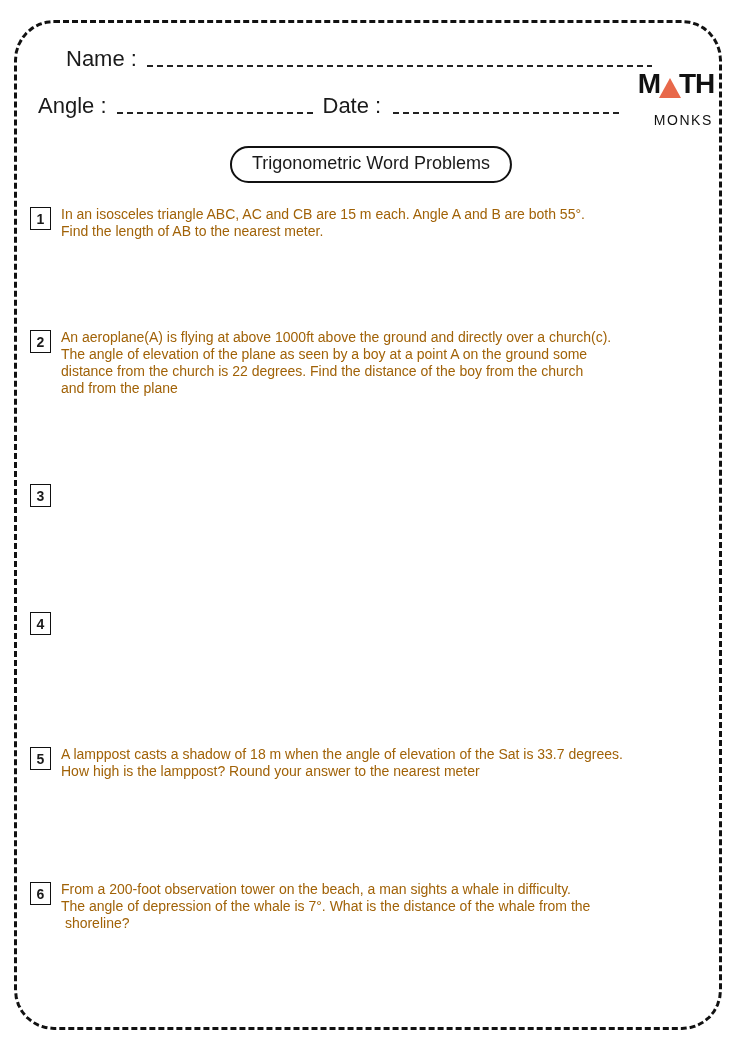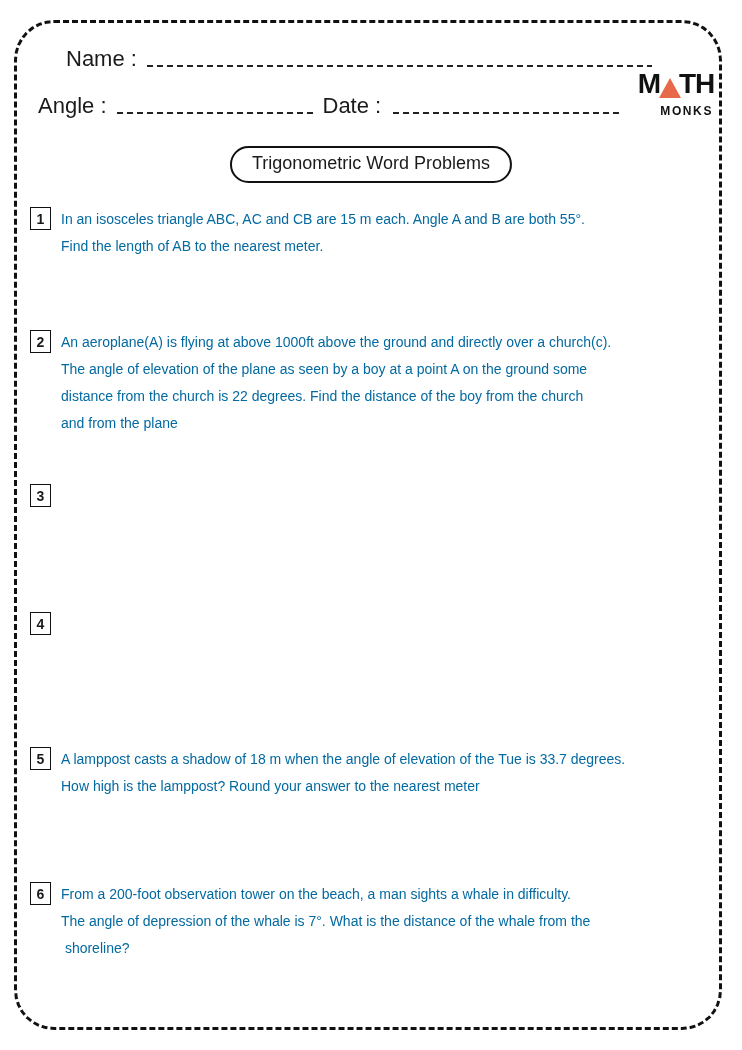--- a/index.html
+++ b/index.html
@@ -51,25 +51,25 @@
   }
   .tri {
     display:inline-block;
     width:0; height:0;
     border-left:11px solid transparent;
     border-right:11px solid transparent;
     border-bottom:20px solid #e8684a;
     margin:0 -2px 0 -1px;
   }
   .logo-sub {
-    font-size:12px; font-weight:700;
+    font-size:14px; font-weight:400;
     letter-spacing:1.6px;
     text-align:right;
     padding-right:1px;
-    margin-top:6px;
+    margin-top:14px;
     color:#111;
   }
   
   .title-pill {
     position:absolute;
     top:146px; left:50%;
     transform:translateX(-50%);
     border:2.5px solid #111;
     border-radius:22px;
     padding:5px 20px 7px 20px;
@@ -95,23 +95,23 @@
     flex:none;
     width:21px; height:23px;
     border:1.6px solid #111;
     box-sizing:border-box;
     display:flex; align-items:center; justify-content:center;
     font-size:14px; font-weight:700;
     margin-top:1px;
   }
   .p-text {
     font-size:14px;
-    line-height:27px;
+    line-height:17px;
     white-space:pre-line;
-    color:#0369a1;
+    color:#a16207;
   }
 </style>
 </head>
 <body>
 
 <div class="page">
   <div class="frame"></div>
 
   <div class="name-row">
     <span class="field-label">Name :</span>
@@ -155,21 +155,21 @@
   <div class="problem p3">
     <div class="num-box">3</div>
   </div>
 
   <div class="problem p4">
     <div class="num-box">4</div>
   </div>
 
   <div class="problem p5">
     <div class="num-box">5</div>
-    <div class="p-text">A lamppost casts a shadow of 18 m when the angle of elevation of the Tue is 33.7 degrees.
+    <div class="p-text">A lamppost casts a shadow of 18 m when the angle of elevation of the Sat is 33.7 degrees.
 How high is the lamppost? Round your answer to the nearest meter</div>
   </div>
 
   <div class="problem p6">
     <div class="num-box">6</div>
     <div class="p-text">From a 200-foot observation tower on the beach, a man sights a whale in difficulty.
 The angle of depression of the whale is 7°. What is the distance of the whale from the
 &nbsp;shoreline?</div>
   </div>
 </div>

